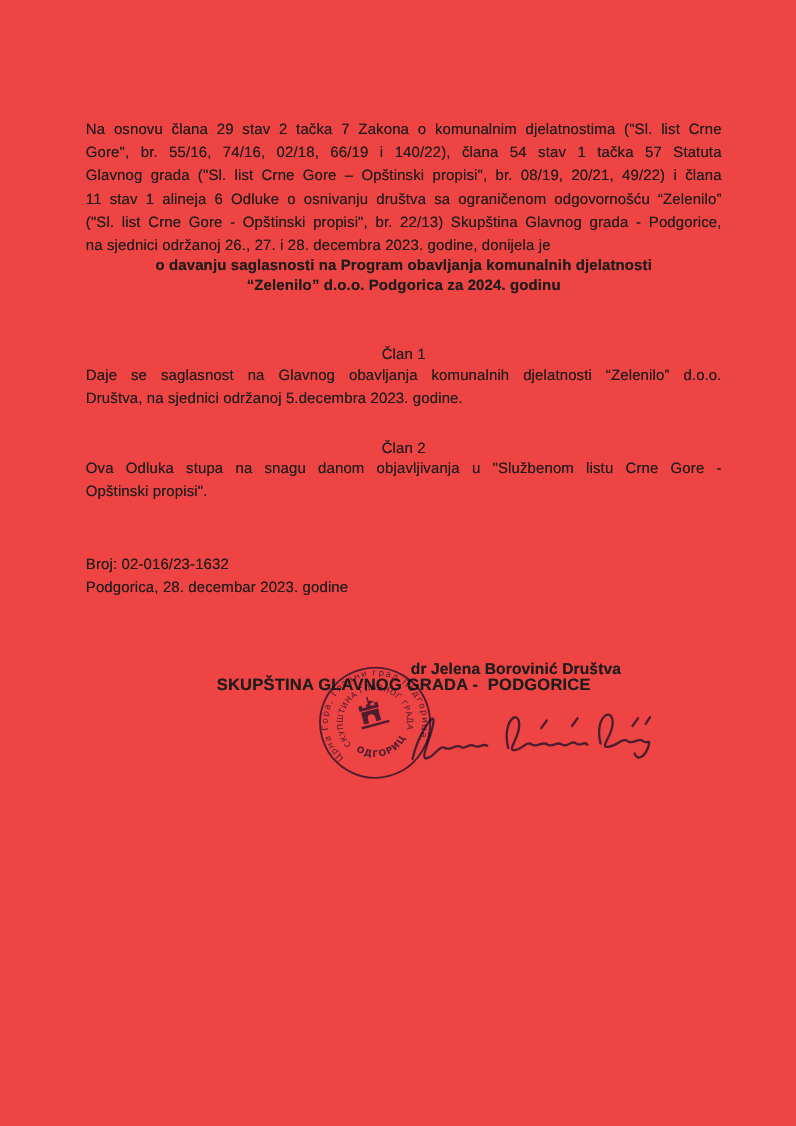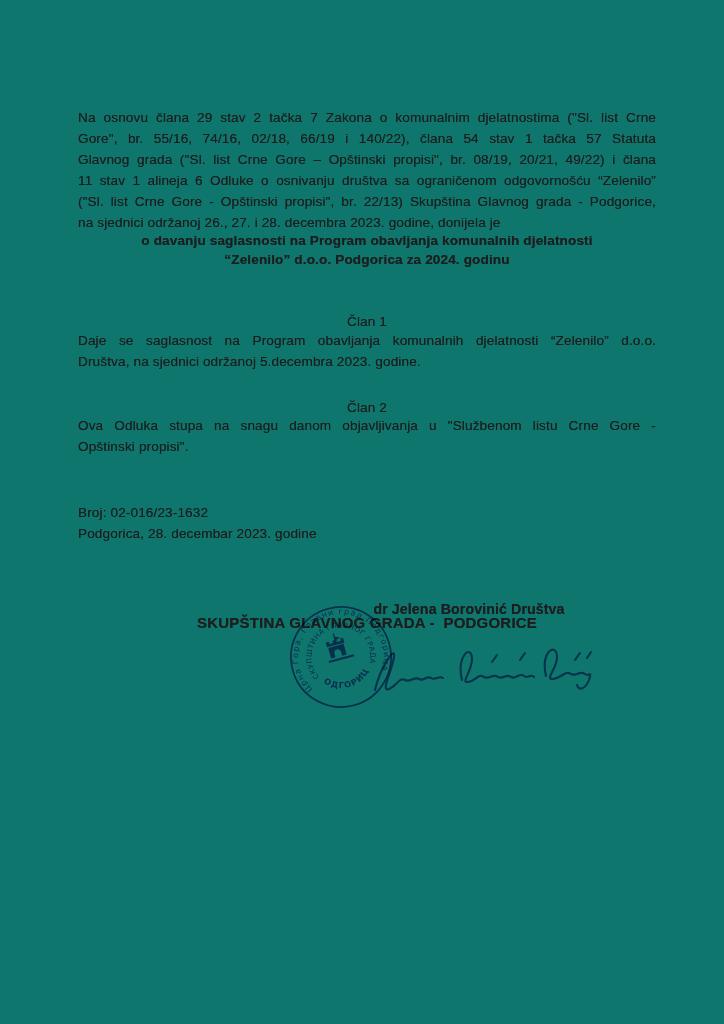--- a/index.html
+++ b/index.html
@@ -1,20 +1,20 @@
 <!DOCTYPE html>
 <html><head>
 <meta charset="utf-8">
 <style>
   html,body{margin:0;padding:0;}
   body{
     width:724px;height:1024px;background:#ffffff;position:relative;
     font-family:"Liberation Sans",sans-serif;color:#1d1d1d;
   }
-  .page{position:absolute;inset:0;background:#0f766e;overflow:hidden;}
+  .page{position:absolute;inset:0;background:#ef4444;overflow:hidden;}
   .blk{
     position:absolute;left:78px;width:578px;
     font-size:13.6px;line-height:21px;letter-spacing:.12px;
     text-shadow:0 0 .35px rgba(20,20,20,.6);
   }
   .just .line{text-align:justify;text-align-last:justify;}
   .just .line:last-child{text-align-last:left;}
   .center{text-align:center;}
   .center .line{text-align:center;}
   .bold{font-weight:bold;}
@@ -52,21 +52,21 @@
 
   <div class="blk center bold title" style="top:231px">
     <div>
         <div class="line">o davanju saglasnosti na Program obavljanja komunalnih djelatnosti</div>
         <div class="line">“Zelenilo” d.o.o. Podgorica za 2024. godinu</div>
       </div>
   </div>
 
   <div class="blk center" style="top:311px">Član 1</div>
   <div class="blk just" style="top:330px">
-      <div class="line">Daje se saglasnost na Program obavljanja komunalnih djelatnosti “Zelenilo” d.o.o.</div>
+      <div class="line">Daje se saglasnost na Glavnog obavljanja komunalnih djelatnosti “Zelenilo” d.o.o.</div>
       <div class="line">Društva, na sjednici održanoj 5.decembra 2023. godine.</div>
     </div>
 
   <div class="blk center" style="top:397px">Član 2</div>
   <div class="blk just" style="top:415px">
       <div class="line">Ova Odluka stupa na snagu danom objavljivanja u "Službenom listu Crne Gore -</div>
       <div class="line">Opštinski propisi".</div>
     </div>
 
   <div class="blk" style="top:502px">

